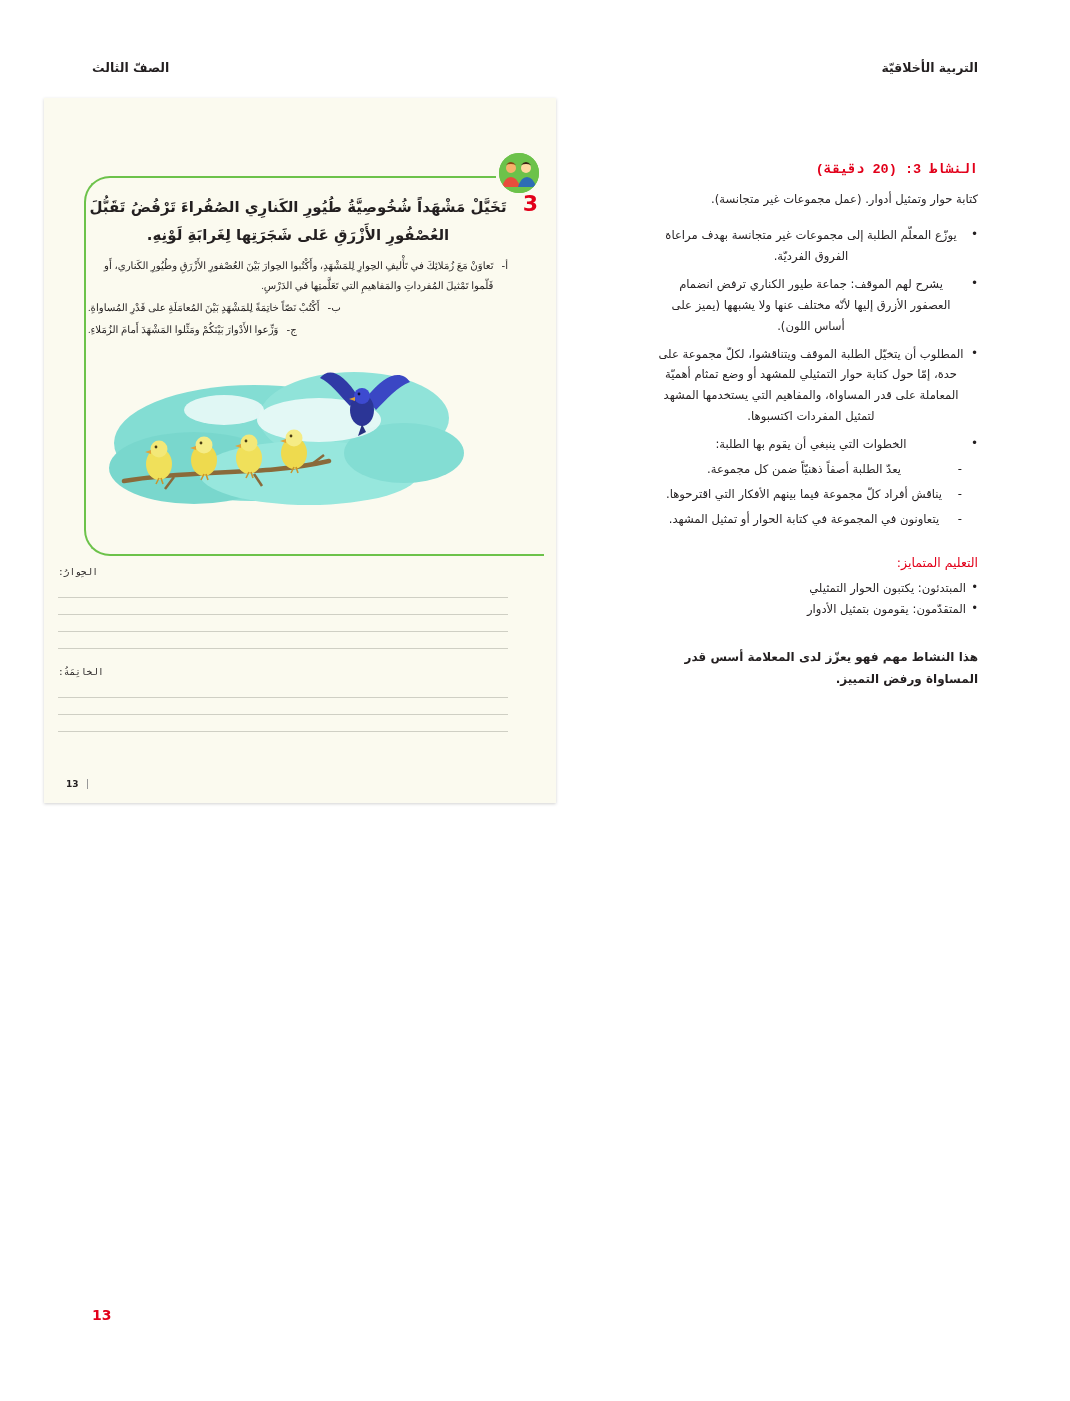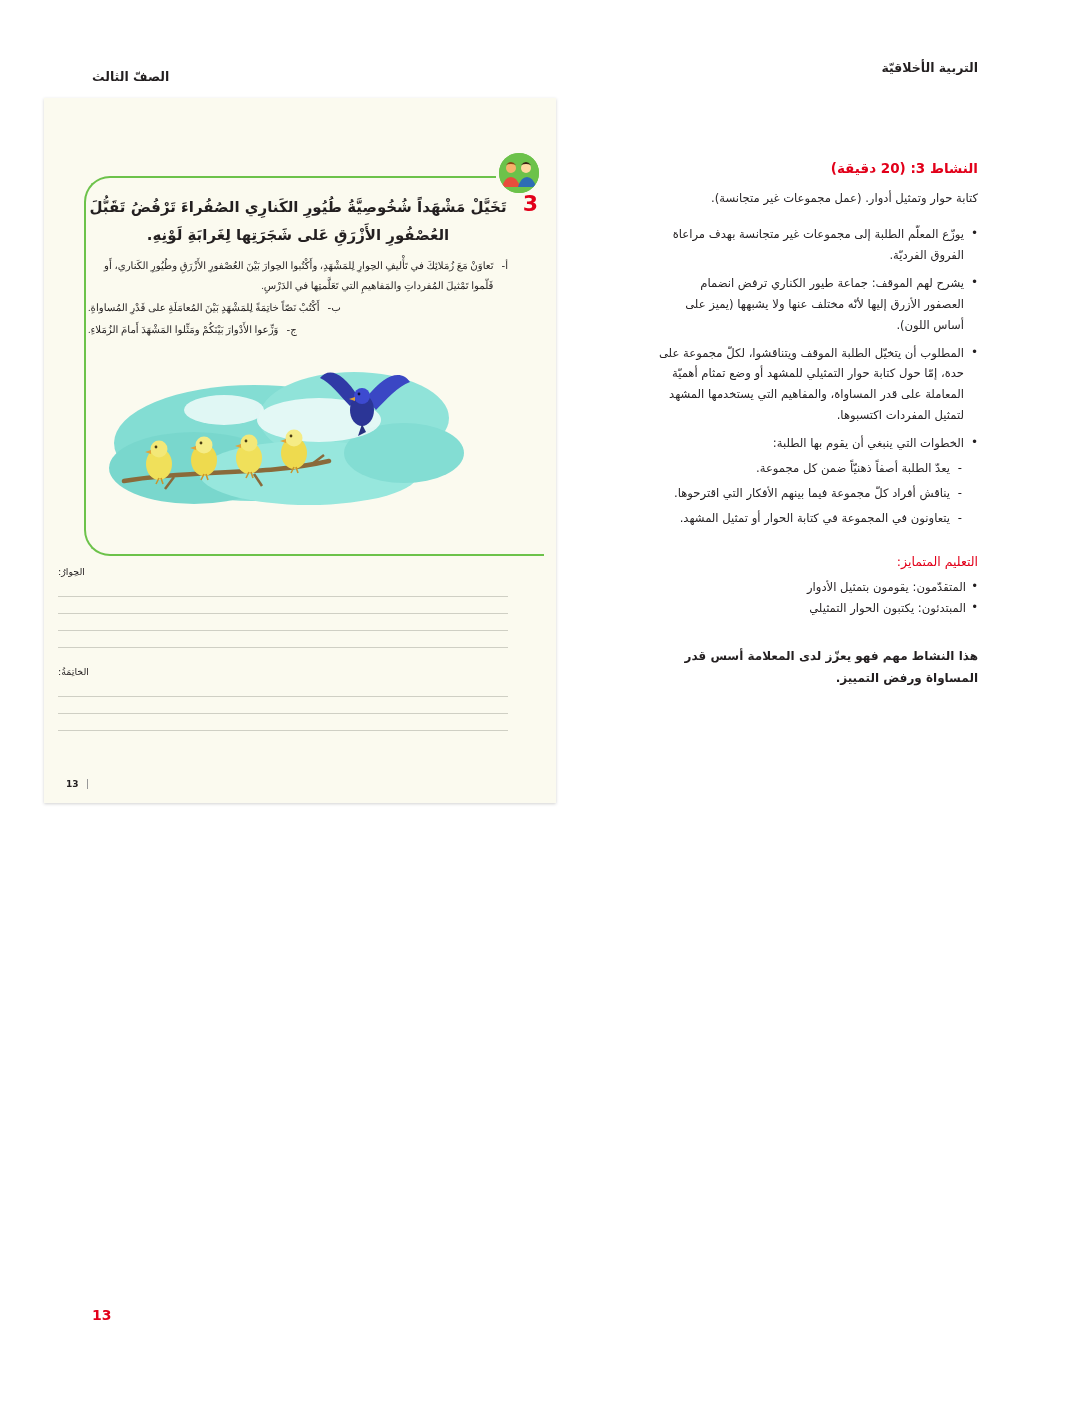--- a/index.html
+++ b/index.html
@@ -16,57 +16,58 @@
   
   .page-header {
     position: absolute;
     top: 60px;
     font-size: 12.5px;
     color: #231f20;
     font-weight: bold;
     letter-spacing: 0.2px;
   }
   .header-right { right: 92px; }
-  .header-left  { left: 92px; margin-top: 9px; }
+  .header-left  { left: 92px; }
 
   
   .right-col {
     position: absolute;
     top: 160px;
     right: 92px;
     width: 320px;
     direction: rtl;
     text-align: right;
   }
   .activity-title {
     color: #e2001a;
     font-weight: bold;
     font-size: 13.5px;
     margin-bottom: 12px;
+    font-family: Liberation Mono, monospace;
   }
   .activity-intro {
     font-size: 11.6px;
     line-height: 1.75;
     color: #231f20;
     margin-bottom: 16px;
   }
 
   ul.bullets {
     list-style: none;
     margin: 0;
     padding: 0;
     font-size: 11.6px;
     line-height: 1.8;
     color: #231f20;
   }
   ul.bullets > li {
     position: relative;
     padding-right: 14px;
     margin-bottom: 7px;
-    text-align: right;
+    text-align: center;
   }
   ul.bullets > li::before {
     content: "•";
     position: absolute;
     right: 0;
     top: -1px;
     color: #231f20;
     font-size: 12px;
   }
   ul.sub {
@@ -223,21 +224,21 @@
   
   .illus {
     position: absolute;
     top: 250px;
     left: 60px;
     width: 400px;
     height: 185px;
   }
 
   
-  .ans-block { position: absolute; right: 48px; width: 450px; direction: rtl; }
+  .ans-block { position: absolute; right: 48px; width: 450px; direction: rtl; font-family: Liberation Mono, monospace; }
   .ans-label {
     font-size: 9.5px;
     color: #231f20;
     text-align: left;
     margin-bottom: 3px;
   }
   .ans-line {
     border-bottom: 1px solid #cfcfc4;
     height: 17px;
   }
@@ -390,19 +391,19 @@
       <span>الخطوات التي ينبغي أن يقوم بها الطلبة:</span>
       <ul class="sub">
         <li>يعدّ الطلبة أصفاً ذهنيّاً ضمن كل مجموعة.</li>
         <li>يناقش أفراد كلّ مجموعة فيما بينهم الأفكار التي اقترحوها.</li>
         <li>يتعاونون في المجموعة في كتابة الحوار أو تمثيل المشهد.</li>
       </ul>
     </li>
   </ul>
 
   <div class="eval-title">التعليم المتمايز:</div>
+  <div class="eval-line">المبتدئون: يكتبون الحوار التمثيلي</div>
   <div class="eval-line">المتقدّمون: يقومون بتمثيل الأدوار</div>
-  <div class="eval-line">المبتدئون: يكتبون الحوار التمثيلي</div>
 
   <div class="closing-note">هذا النشاط مهم فهو يعزّز لدى المعلامة أسس قدر المساواة ورفض التمييز.</div>
 </div>
 
 <div class="page-number-red">13</div>
 
 </body></html>

